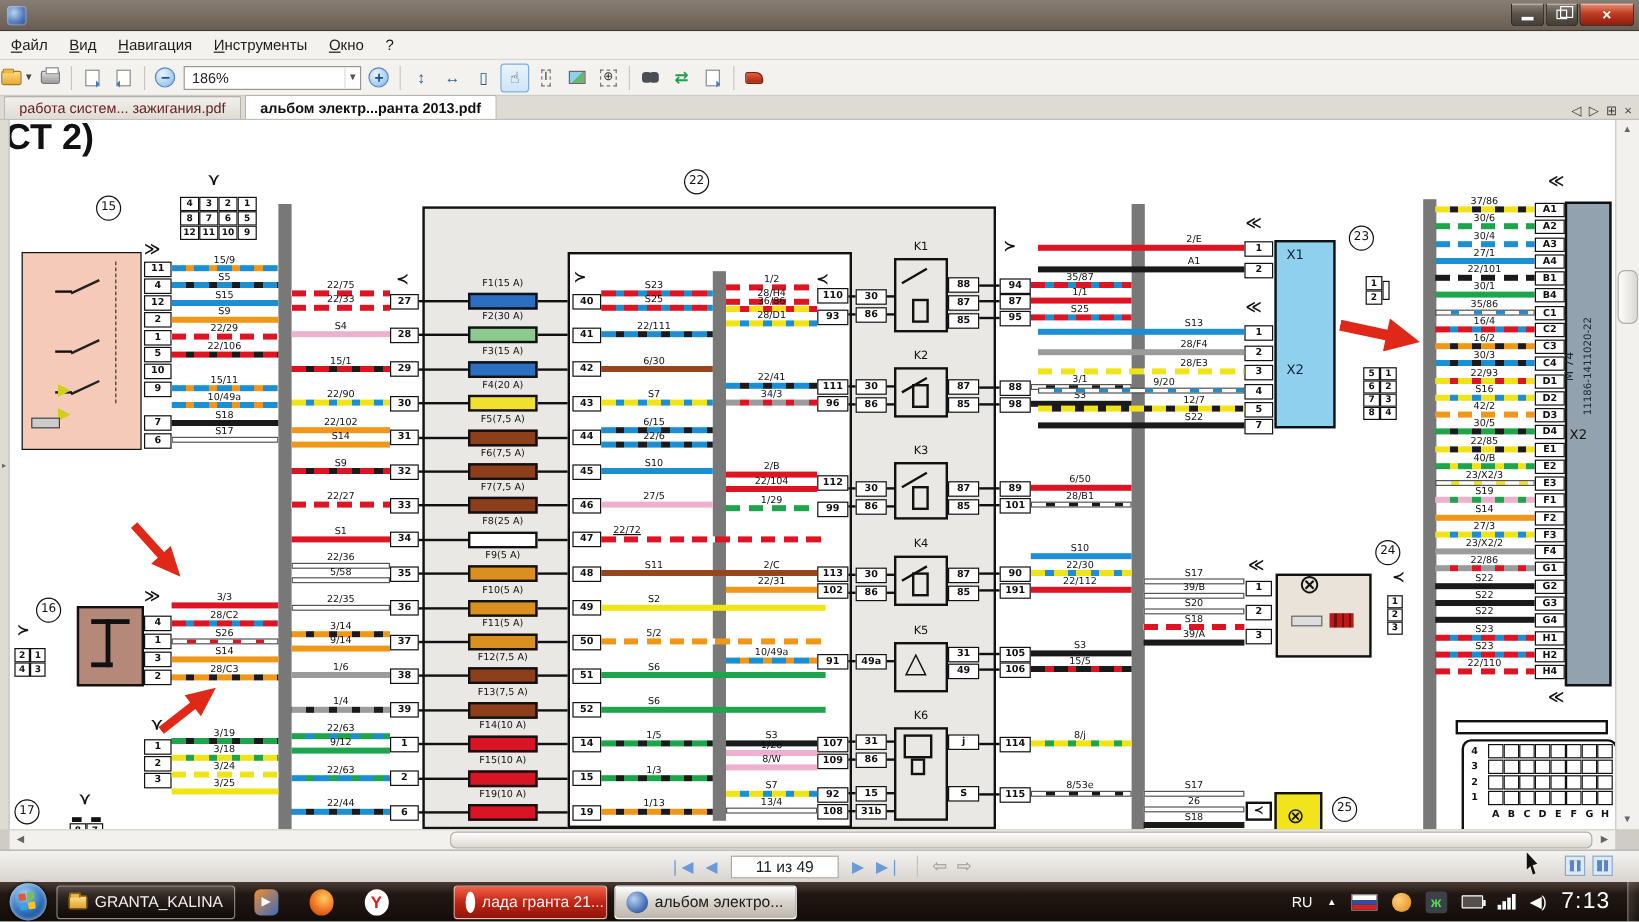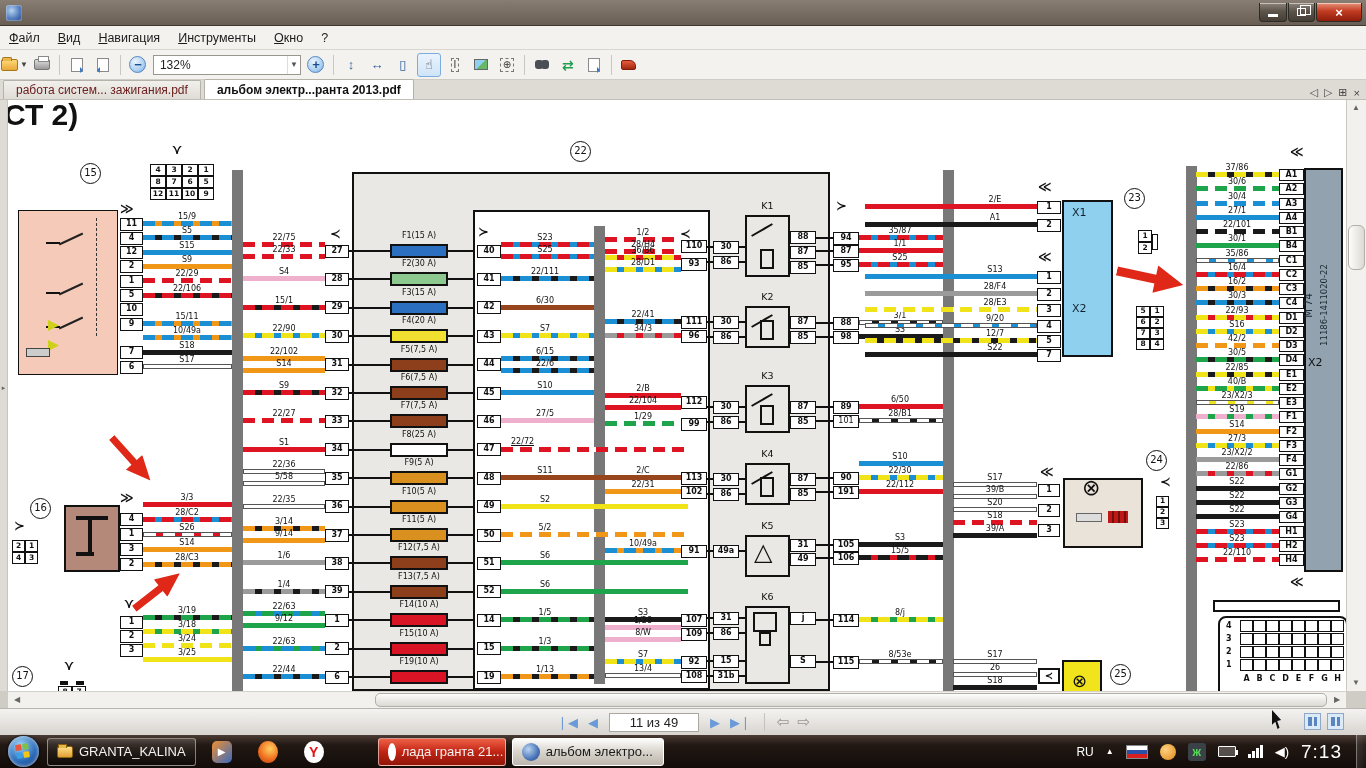--- a/index.html
+++ b/index.html
@@ -136,21 +136,21 @@
       <span class="icon-page"></span>
     </div>
   <div class="tbtn">
       <span class="icon-page flip"></span>
     </div>
   <div class="tsep"></div>
   <div class="tbtn">
       <span class="zoom-circle">−</span>
     </div>
   <div id="zoom-combo">
-      <span>132%</span>
+      <span>186%</span>
       <span class="dd">▼</span>
     </div>
   <div class="tbtn">
       <span class="zoom-circle">+</span>
     </div>
   <div class="tsep"></div>
   <div class="tbtn">
       <span class="tool-glyph">↕</span>
     </div>
   <div class="tbtn">
@@ -545,21 +545,21 @@
     <div style="left: 739px; top: 421px; width: 6px; height: 2px; background: rgb(17, 17, 17);"></div>
     <div style="left: 707px; top: 421px; width: 6px; height: 2px; background: rgb(17, 17, 17);"></div>
     <div style="left: 790px; top: 400.5px; width: 26px; height: 13px; border: 1.5px solid rgb(17, 17, 17); background: rgb(255, 255, 255); font-size: 8px; font-weight: bold; text-align: center; line-height: 10px; color: rgb(17, 17, 17);">87</div>
     <div style="left: 790px; top: 415.5px; width: 26px; height: 13px; border: 1.5px solid rgb(17, 17, 17); background: rgb(255, 255, 255); font-size: 8px; font-weight: bold; text-align: center; line-height: 10px; color: rgb(17, 17, 17);">85</div>
     <div style="left: 760px; top: 405px; width: 14px; height: 20px; border: 2px solid rgb(17, 17, 17); background: transparent;"></div>
     <div style="left: 750px; top: 399px; width: 24px; height: 2px; background: rgb(17, 17, 17); transform: rotate(-30deg);"></div>
     <div style="left: 833px; top: 400.5px; width: 26px; height: 13px; border: 1.5px solid rgb(17, 17, 17); background: rgb(255, 255, 255); font-size: 8px; font-weight: bold; text-align: center; line-height: 10px; color: rgb(17, 17, 17);">89</div>
     <div style="left: 816px; top: 406px; width: 17px; height: 2px; background: rgb(17, 17, 17);"></div>
     <div style="left: 859px; top: 404px; width: 84px; height: 5px; background: rgb(223, 20, 34);"></div>
     <div style="left: 866px; top: 395px; width: 68px; text-align: center; font-size: 8px; color: rgb(17, 17, 17); line-height: 9px;">6/50</div>
-    <div style="left: 833px; top: 414.5px; width: 26px; height: 13px; border: 1.5px solid rgb(17, 17, 17); background: rgb(255, 255, 255); font-size: 8px; font-weight: normal; text-align: center; line-height: 10px; color: rgb(17, 17, 17);">101</div>
+    <div style="left: 833px; top: 414.5px; width: 26px; height: 13px; border: 1.5px solid rgb(17, 17, 17); background: rgb(255, 255, 255); font-size: 8px; font-weight: bold; text-align: center; line-height: 10px; color: rgb(17, 17, 17);">101</div>
     <div style="left: 816px; top: 420px; width: 17px; height: 2px; background: rgb(17, 17, 17);"></div>
     <div style="left: 859px; top: 418px; width: 84px; height: 5px; background: repeating-linear-gradient(90deg, rgb(255, 255, 255) 0px, rgb(255, 255, 255) 12px, rgb(26, 26, 26) 12px, rgb(26, 26, 26) 19px); border: 1px solid rgb(85, 85, 85);"></div>
     <div style="left: 866px; top: 409px; width: 68px; text-align: center; font-size: 8px; color: rgb(17, 17, 17); line-height: 9px;">28/B1</div>
     <div style="left: 745px; top: 448px; width: 45px; text-align: center; font-size: 9.5px; color: rgb(17, 17, 17);">K4</div>
     <div style="left: 745px; top: 463px; width: 45px; height: 42px; border: 2px solid rgb(17, 17, 17); background: transparent;"></div>
     <div style="left: 713px; top: 472.5px; width: 26px; height: 13px; border: 1.5px solid rgb(17, 17, 17); background: rgb(255, 255, 255); font-size: 8px; font-weight: bold; text-align: center; line-height: 10px; color: rgb(17, 17, 17);">30</div>
     <div style="left: 739px; top: 478px; width: 6px; height: 2px; background: rgb(17, 17, 17);"></div>
     <div style="left: 707px; top: 478px; width: 6px; height: 2px; background: rgb(17, 17, 17);"></div>
     <div style="left: 713px; top: 487.5px; width: 26px; height: 13px; border: 1.5px solid rgb(17, 17, 17); background: rgb(255, 255, 255); font-size: 8px; font-weight: bold; text-align: center; line-height: 10px; color: rgb(17, 17, 17);">86</div>
     <div style="left: 739px; top: 493px; width: 6px; height: 2px; background: rgb(17, 17, 17);"></div>
@@ -636,21 +636,21 @@
     <div style="left: 865px; top: 274px; width: 172px; height: 5px; background: rgb(27, 143, 211);"></div>
     <div style="left: 961px; top: 265px; width: 68px; text-align: center; font-size: 8px; color: rgb(17, 17, 17); line-height: 9px;">S13</div>
     <div style="left: 1037px; top: 287.5px; width: 24px; height: 13px; border: 1.5px solid rgb(17, 17, 17); background: rgb(255, 255, 255); font-size: 8px; font-weight: bold; text-align: center; line-height: 10px; color: rgb(17, 17, 17);">2</div>
     <div style="left: 865px; top: 291px; width: 172px; height: 5px; background: rgb(155, 155, 155);"></div>
     <div style="left: 961px; top: 282px; width: 68px; text-align: center; font-size: 8px; color: rgb(17, 17, 17); line-height: 9px;">28/F4</div>
     <div style="left: 1037px; top: 303.5px; width: 24px; height: 13px; border: 1.5px solid rgb(17, 17, 17); background: rgb(255, 255, 255); font-size: 8px; font-weight: bold; text-align: center; line-height: 10px; color: rgb(17, 17, 17);">3</div>
     <div style="left: 865px; top: 307px; width: 172px; height: 5px; background: repeating-linear-gradient(90deg, rgb(240, 228, 24) 0px, rgb(240, 228, 24) 12px, rgb(255, 255, 255) 12px, rgb(255, 255, 255) 19px);"></div>
     <div style="left: 961px; top: 298px; width: 68px; text-align: center; font-size: 8px; color: rgb(17, 17, 17); line-height: 9px;">28/E3</div>
     <div style="left: 1037px; top: 319.5px; width: 24px; height: 13px; border: 1.5px solid rgb(17, 17, 17); background: rgb(255, 255, 255); font-size: 8px; font-weight: bold; text-align: center; line-height: 10px; color: rgb(17, 17, 17);">4</div>
     <div style="left: 865px; top: 323px; width: 172px; height: 5px; background: repeating-linear-gradient(90deg, rgb(255, 255, 255) 0px, rgb(255, 255, 255) 12px, rgb(27, 143, 211) 12px, rgb(27, 143, 211) 19px); border: 1px solid rgb(85, 85, 85);"></div>
-    <div style="left: 961px; top: 314px; width: 68px; text-align: center; font-size: 8px; color: rgb(17, 17, 17); line-height: 9px;">9/20</div>
+    <div style="left: 961px; top: 314px; width: 68px; font-size: 8px; color: rgb(17, 17, 17); line-height: 9px;">9/20</div>
     <div style="left: 1037px; top: 334.5px; width: 24px; height: 13px; border: 1.5px solid rgb(17, 17, 17); background: rgb(255, 255, 255); font-size: 8px; font-weight: bold; text-align: center; line-height: 10px; color: rgb(17, 17, 17);">5</div>
     <div style="left: 865px; top: 338px; width: 172px; height: 5px; background: repeating-linear-gradient(90deg, rgb(240, 228, 24) 0px, rgb(240, 228, 24) 12px, rgb(26, 26, 26) 12px, rgb(26, 26, 26) 19px);"></div>
     <div style="left: 961px; top: 329px; width: 68px; text-align: center; font-size: 8px; color: rgb(17, 17, 17); line-height: 9px;">12/7</div>
     <div style="left: 1037px; top: 348.5px; width: 24px; height: 13px; border: 1.5px solid rgb(17, 17, 17); background: rgb(255, 255, 255); font-size: 8px; font-weight: bold; text-align: center; line-height: 10px; color: rgb(17, 17, 17);">7</div>
     <div style="left: 865px; top: 352px; width: 172px; height: 5px; background: rgb(26, 26, 26);"></div>
     <div style="left: 961px; top: 343px; width: 68px; text-align: center; font-size: 8px; color: rgb(17, 17, 17); line-height: 9px;">S22</div>
     <div style="left: 1124px; top: 188px; width: 21px; height: 21px; border: 1.5px solid rgb(17, 17, 17); border-radius: 50%; background: rgb(255, 255, 255); font-size: 10px; text-align: center; line-height: 18px; color: rgb(17, 17, 17);">23</div>
     <div style="left: 1138px; top: 230px; width: 14px; height: 12px; border: 1.5px solid rgb(17, 17, 17); background: rgb(255, 255, 255); font-size: 7.5px; font-weight: bold; text-align: center; line-height: 9px; color: rgb(17, 17, 17);">1</div>
     <div style="left: 1138px; top: 242px; width: 14px; height: 12px; border: 1.5px solid rgb(17, 17, 17); background: rgb(255, 255, 255); font-size: 7.5px; font-weight: bold; text-align: center; line-height: 9px; color: rgb(17, 17, 17);">2</div>
     <div style="left: 1152px; top: 234px; width: 6px; height: 16px; border: 1.5px solid rgb(17, 17, 17); background: rgb(255, 255, 255);"></div>

